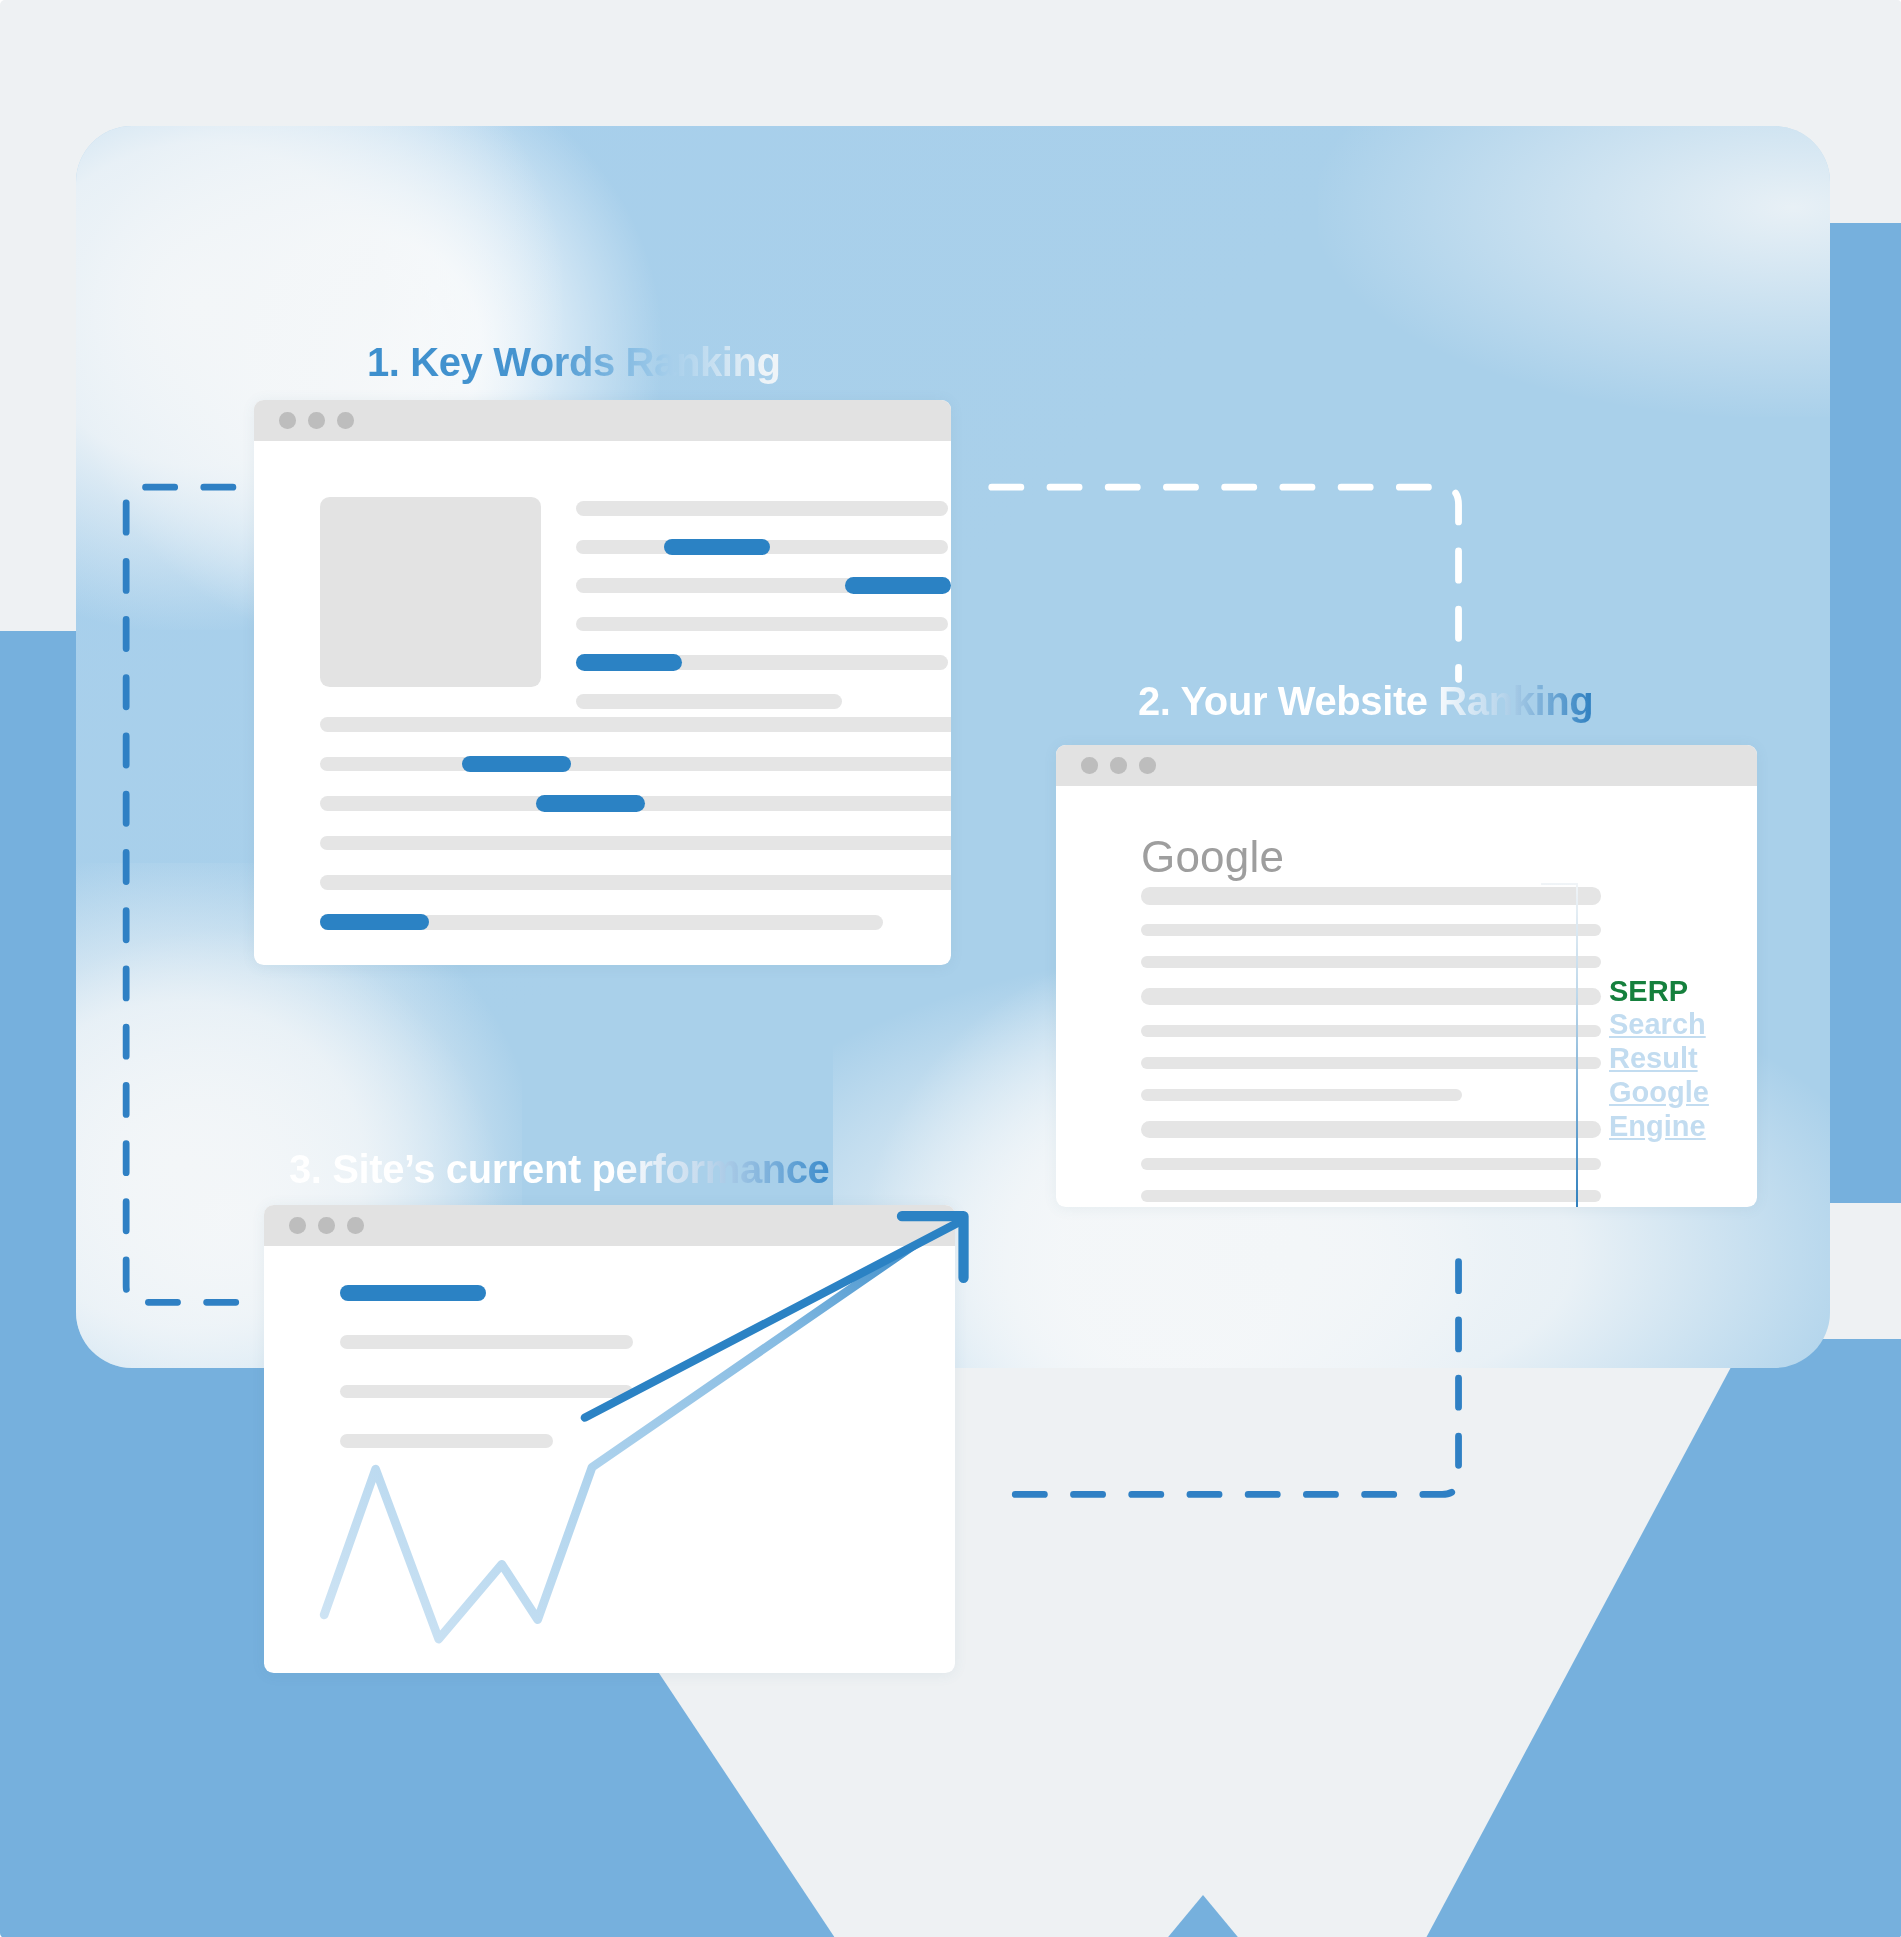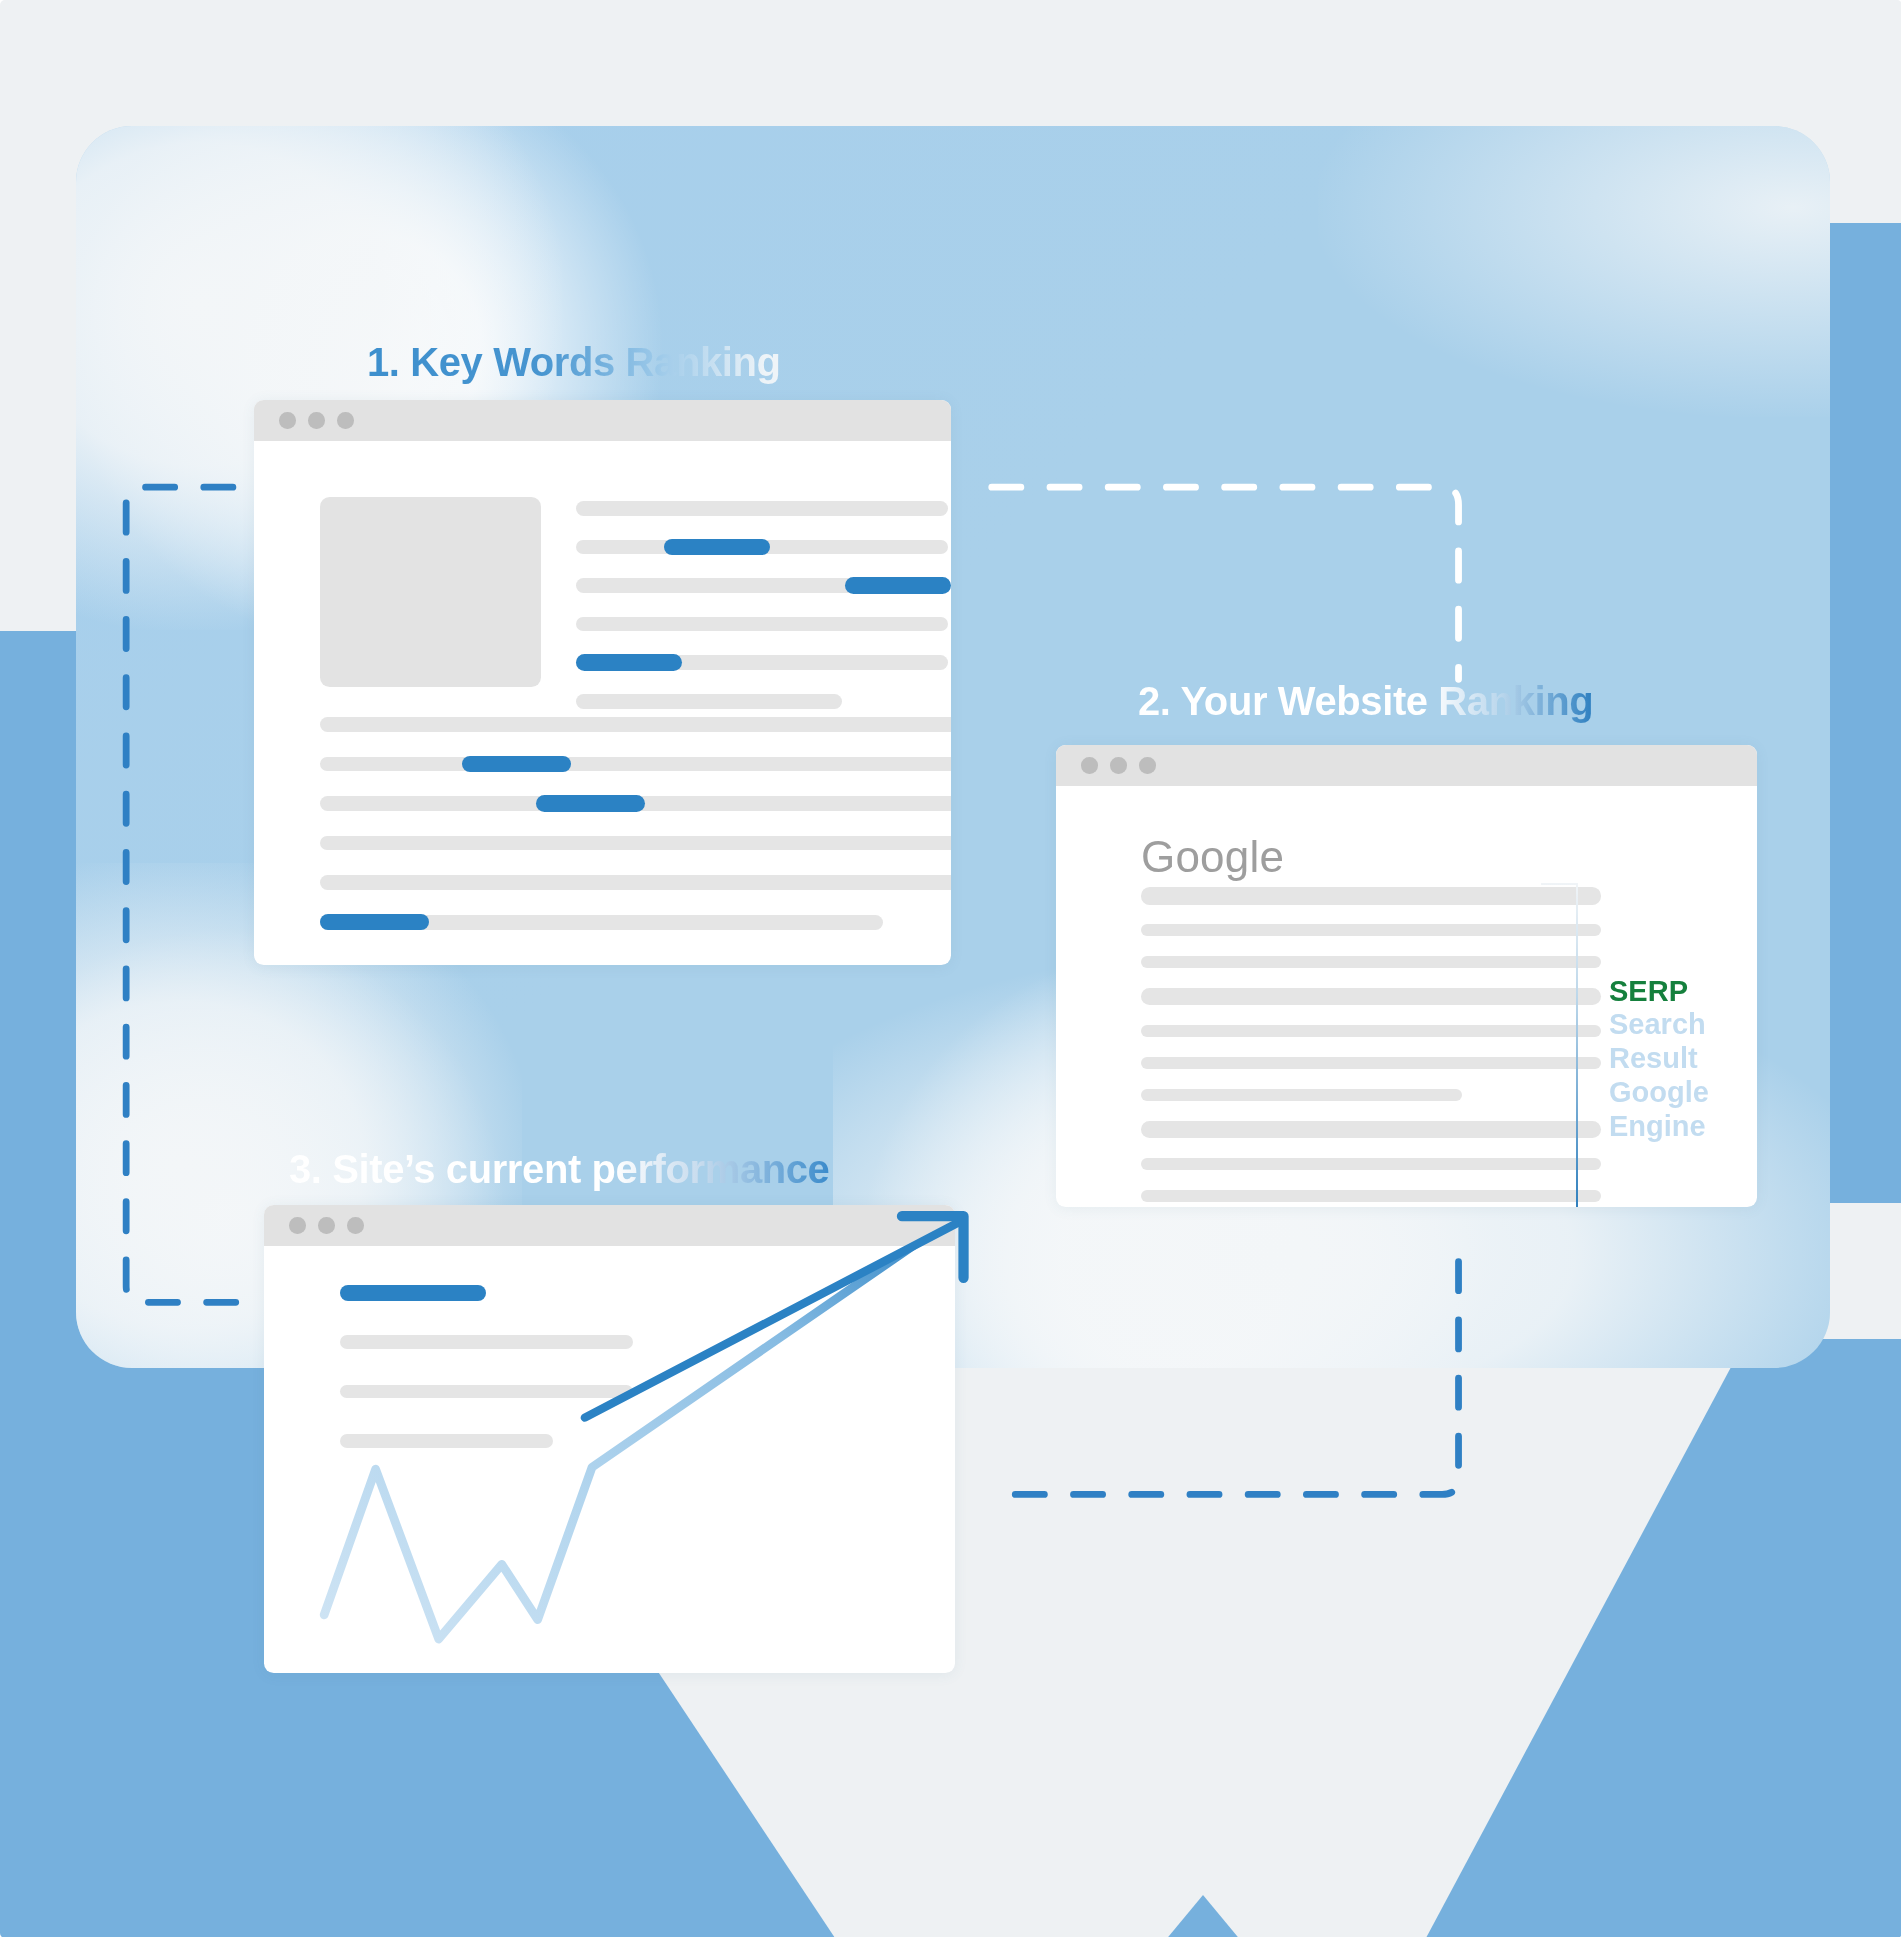--- a/index.html
+++ b/index.html
@@ -165,21 +165,21 @@
     position: absolute;
     left: 485px; top: 97px;
     width: 37px; height: 327px;
     border: 2.9px solid;
     border-image: linear-gradient(180deg, #f0f4f7 0%, #bcd7ea 35%, #2f7fbd 100%) 1;
     border-left: none;
     box-sizing: border-box;
   }
   .serp-block { position: absolute; left: 553px; top: 191px; }
   .serp-head { font-size: 29px; font-weight: 700; color: #15803d; line-height: 1.02; }
-  .serp-sub  { font-size: 29px; font-weight: 700; color: #c2dcf0; line-height: 1.18; }
+  .serp-sub  { font-size: 29px; font-weight: 700; color: #c2dcf0; line-height: 1.18; text-decoration: underline; }
 
   
   #win3 { left: 264px; top: 1205px; width: 691px; height: 468px; }
   #chart-svg { position: absolute; left: 0; top: 0; }
 
   
   #arrow-svg { position: absolute; left: 264px; top: 1205px; width: 776px; height: 485px; overflow: visible; }
 </style>
 </head>
 <body>

